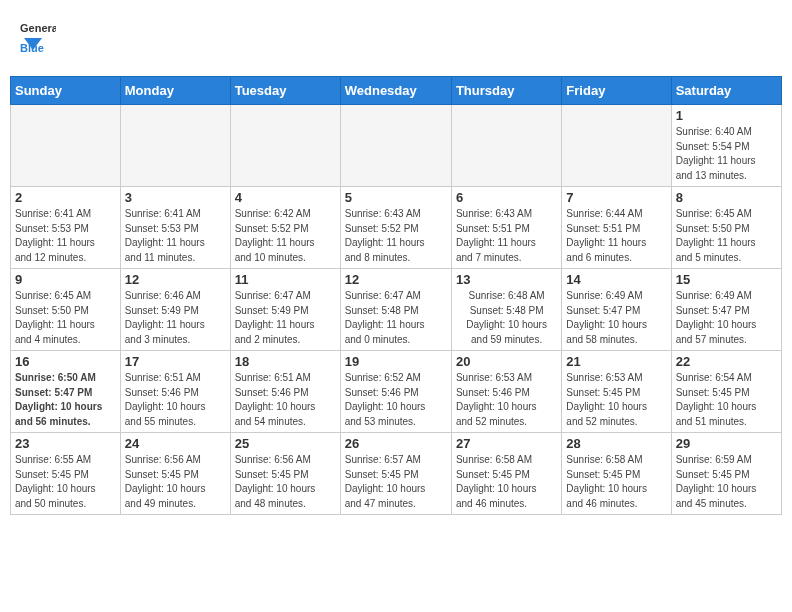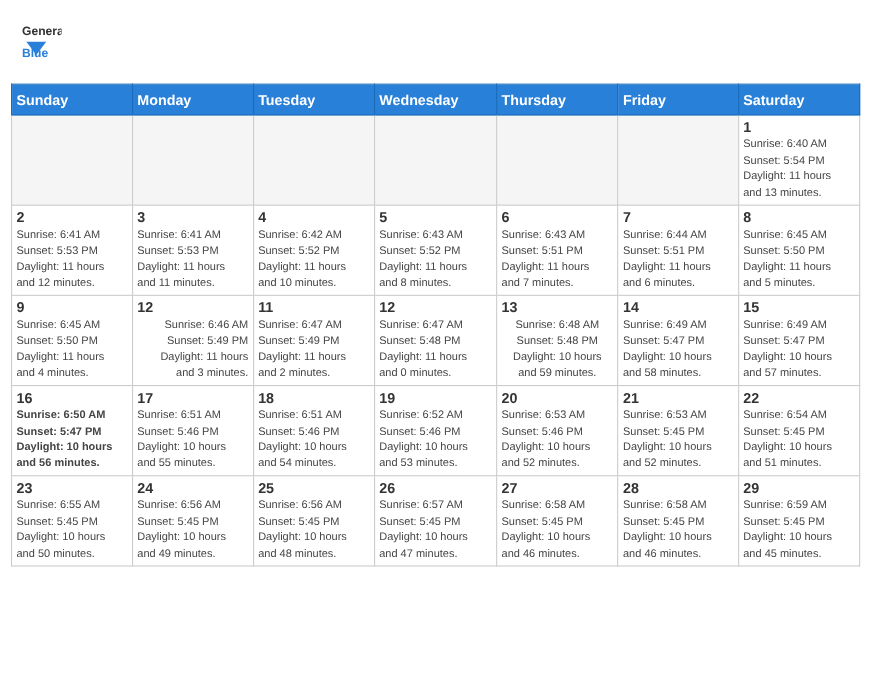--- a/index.html
+++ b/index.html
@@ -178,21 +178,21 @@
       <tr>
         <td>
           <span class="day-number">9</span>
           <div class="day-info" style="white-space: pre-line;">Sunrise: 6:45 AM
 Sunset: 5:50 PM
 Daylight: 11 hours
 and 4 minutes.</div>
         </td>
         <td>
           <span class="day-number">12</span>
-          <div class="day-info" style="white-space: pre-line; text-align: right;">Sunrise: 6:46 AM
+          <div class="day-info" style="white-space: pre-line;">Sunrise: 6:46 AM
 Sunset: 5:49 PM
 Daylight: 11 hours
 and 3 minutes.</div>
         </td>
         <td>
           <span class="day-number">11</span>
           <div class="day-info" style="white-space: pre-line;">Sunrise: 6:47 AM
 Sunset: 5:49 PM
 Daylight: 11 hours
 and 2 minutes.</div>

